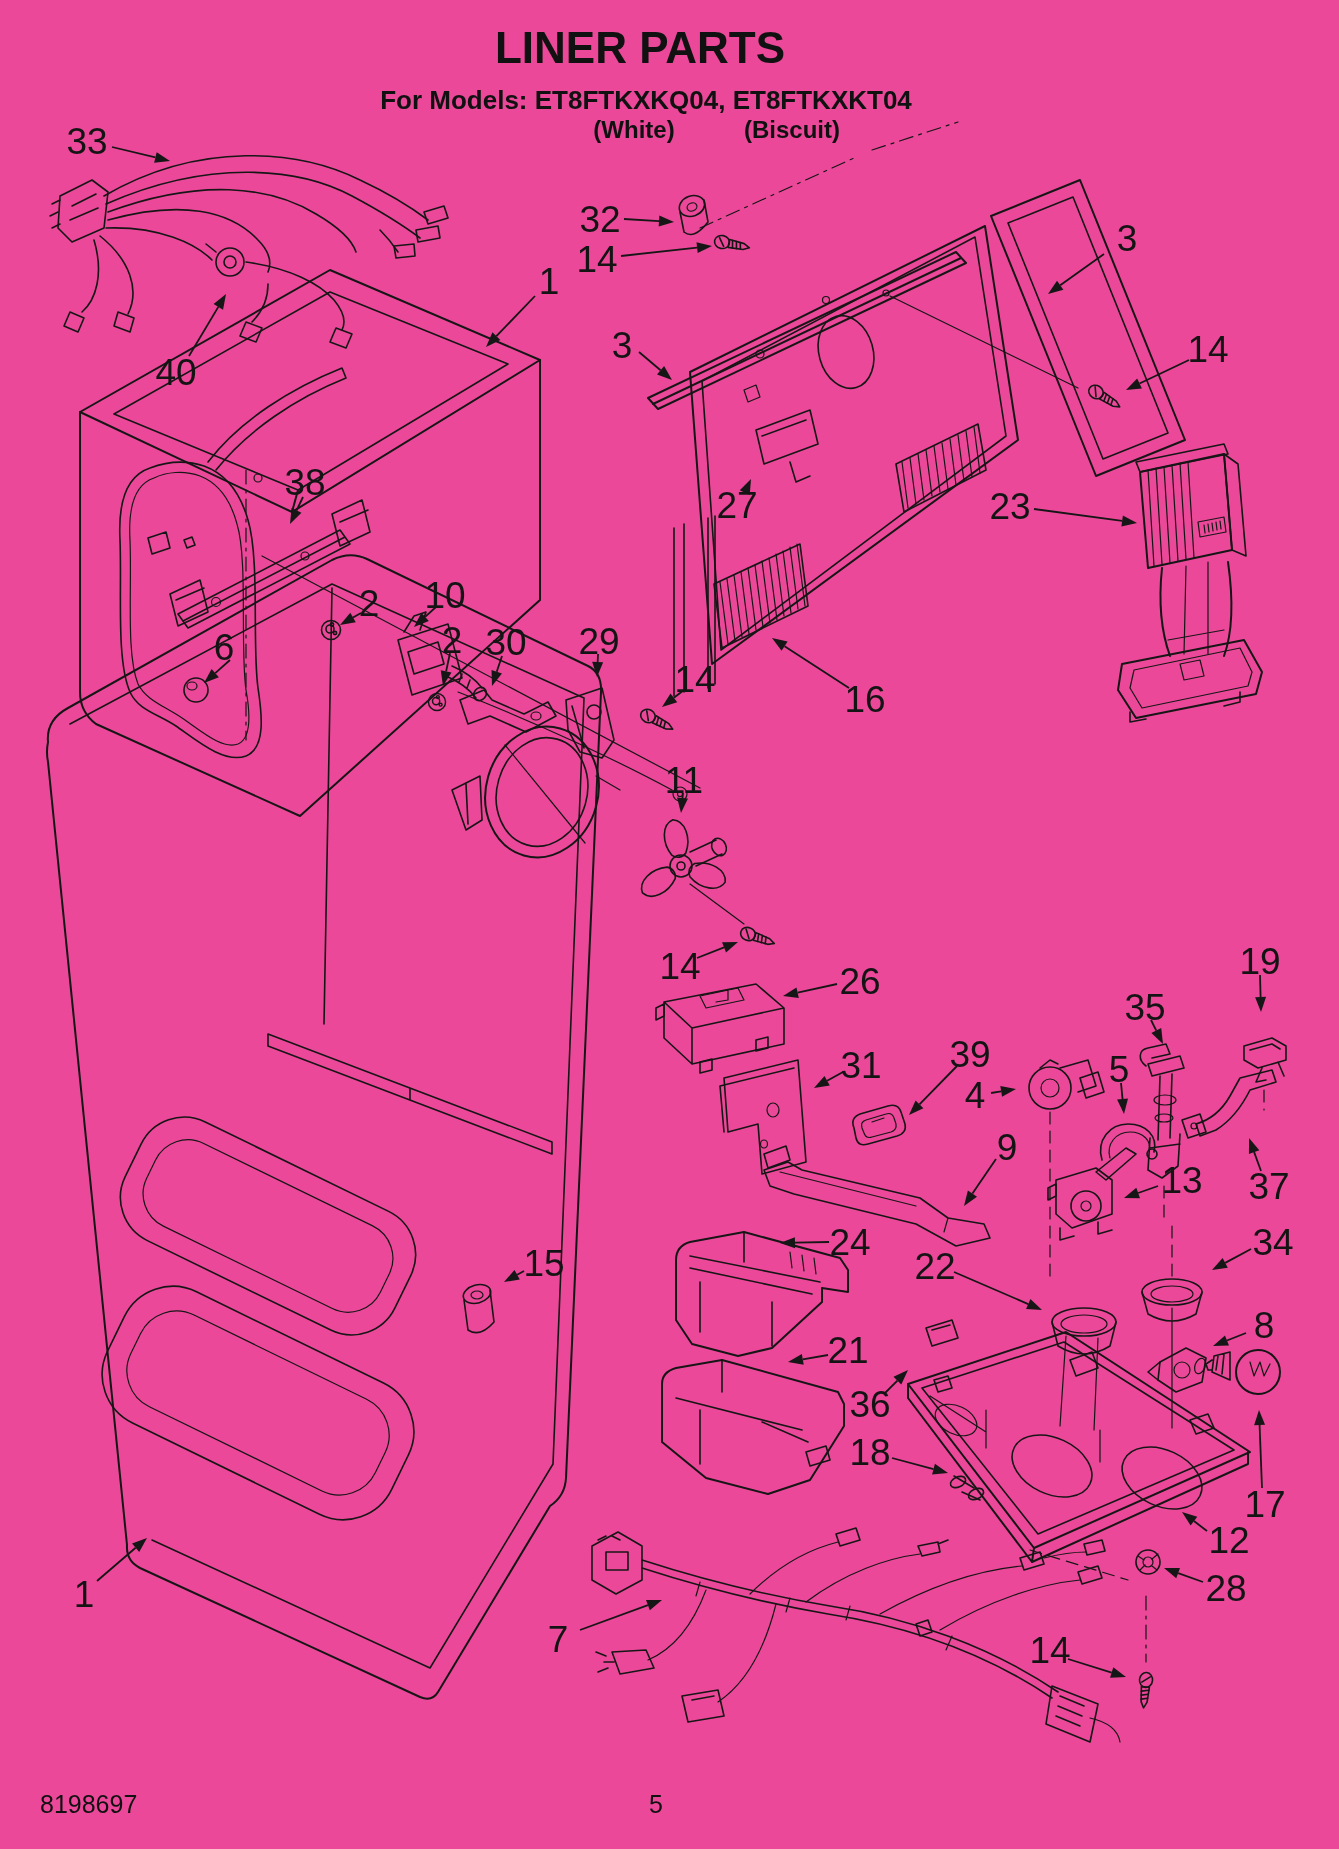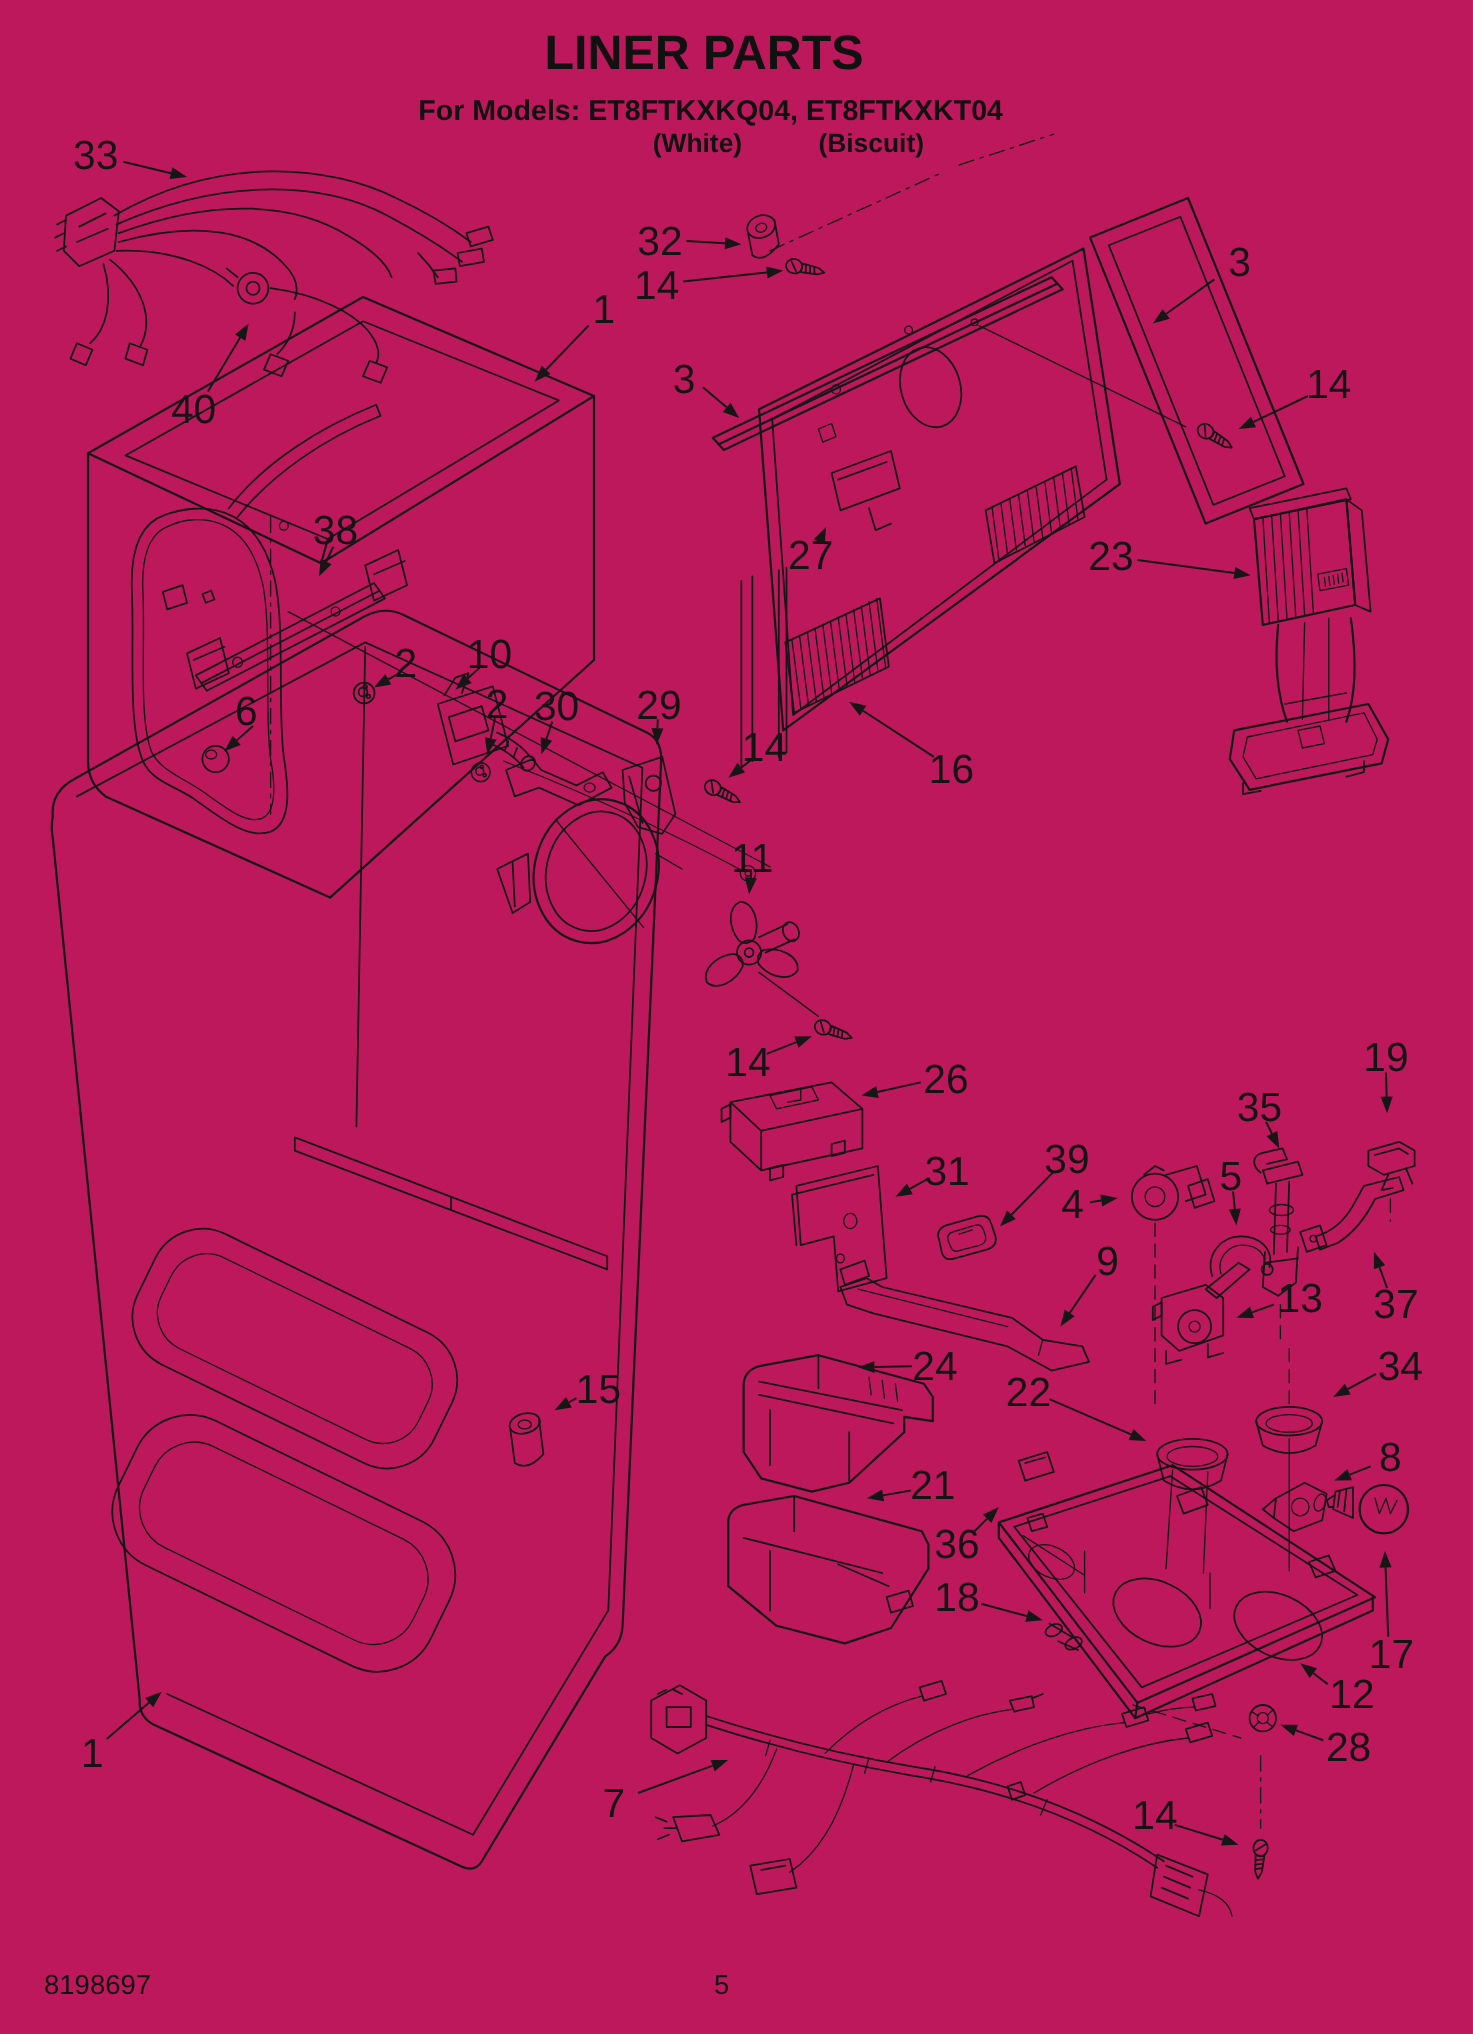--- a/index.html
+++ b/index.html
@@ -1,16 +1,16 @@
 <!DOCTYPE html>
 <html><head>
 <meta charset="utf-8">
 <style>
   html,body{margin:0;padding:0;background:#888;}
-  #page{position:relative;width:1339px;height:1849px;background:#be185d;margin:0 auto;
+  #page{position:relative;width:1339px;height:1849px;background:#ec4899;margin:0 auto;
         font-family:"Liberation Sans",sans-serif;}
   svg{display:block}
   .ln{fill:none;stroke:#161616;stroke-width:2;stroke-linejoin:round;stroke-linecap:round}
   .ln2{fill:none;stroke:#161616;stroke-width:1.6;stroke-linejoin:round;stroke-linecap:round}
   .thin{fill:none;stroke:#161616;stroke-width:1.2;stroke-linejoin:round;stroke-linecap:round}
   .dash{stroke-dasharray:12 7}
   .dashdot{stroke-dasharray:14 6 3 6}
   .title{font:700 44px "Liberation Sans",sans-serif;fill:#111}
   .models{font:700 26px "Liberation Sans",sans-serif;fill:#111}
   .variant{font:700 24px "Liberation Sans",sans-serif;fill:#111}

